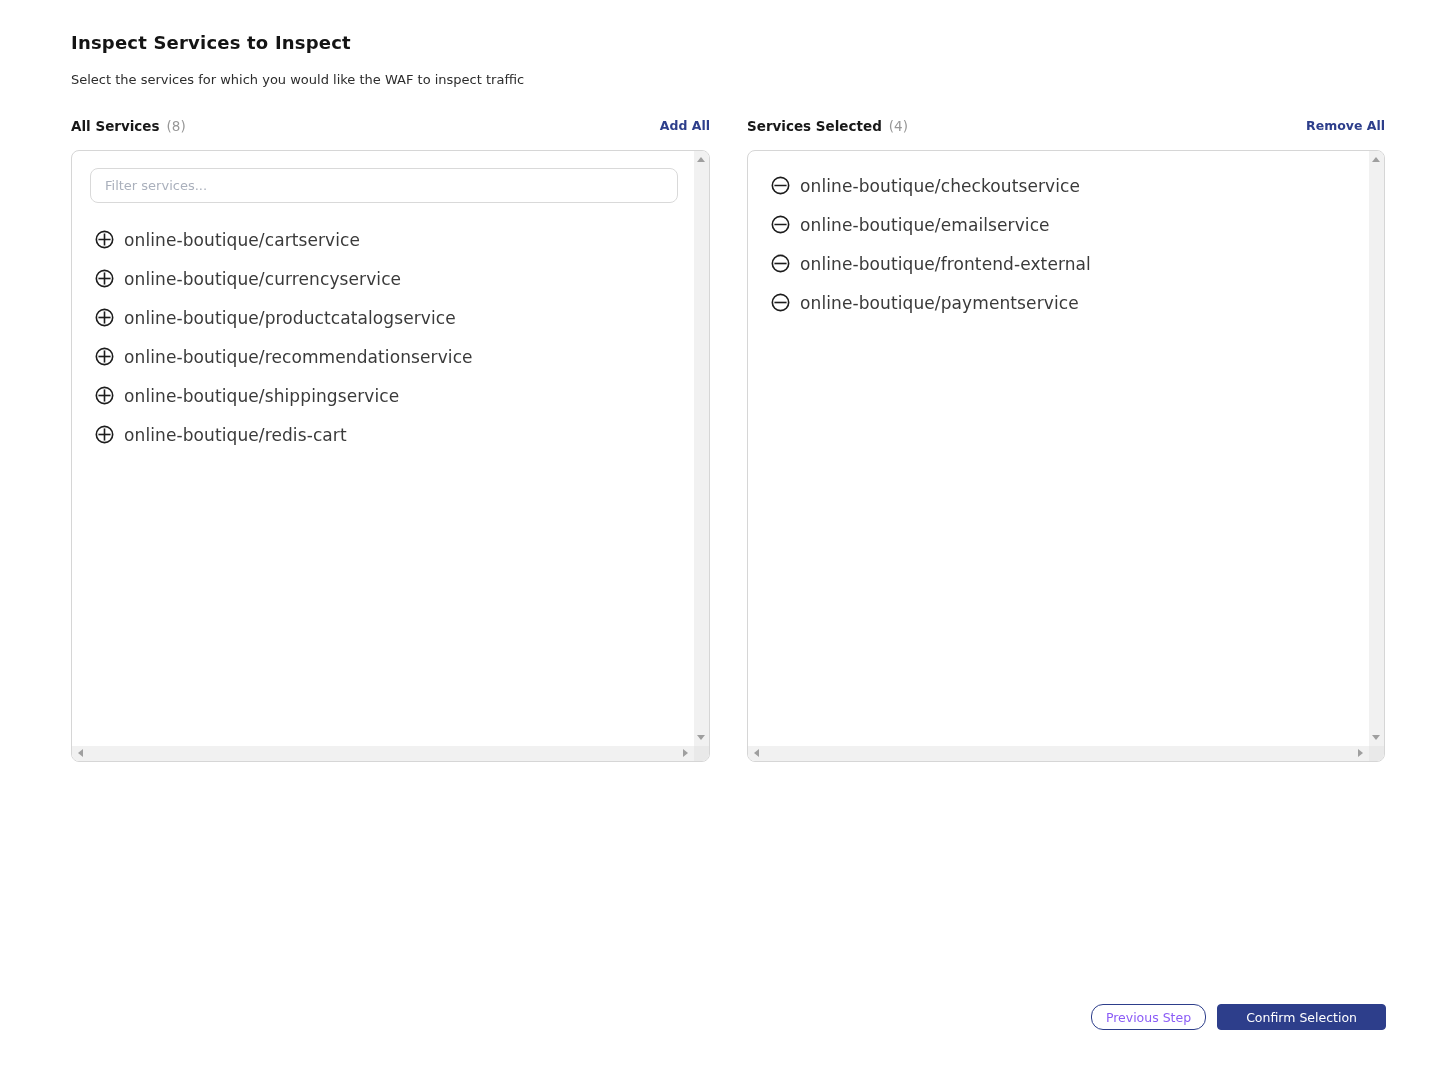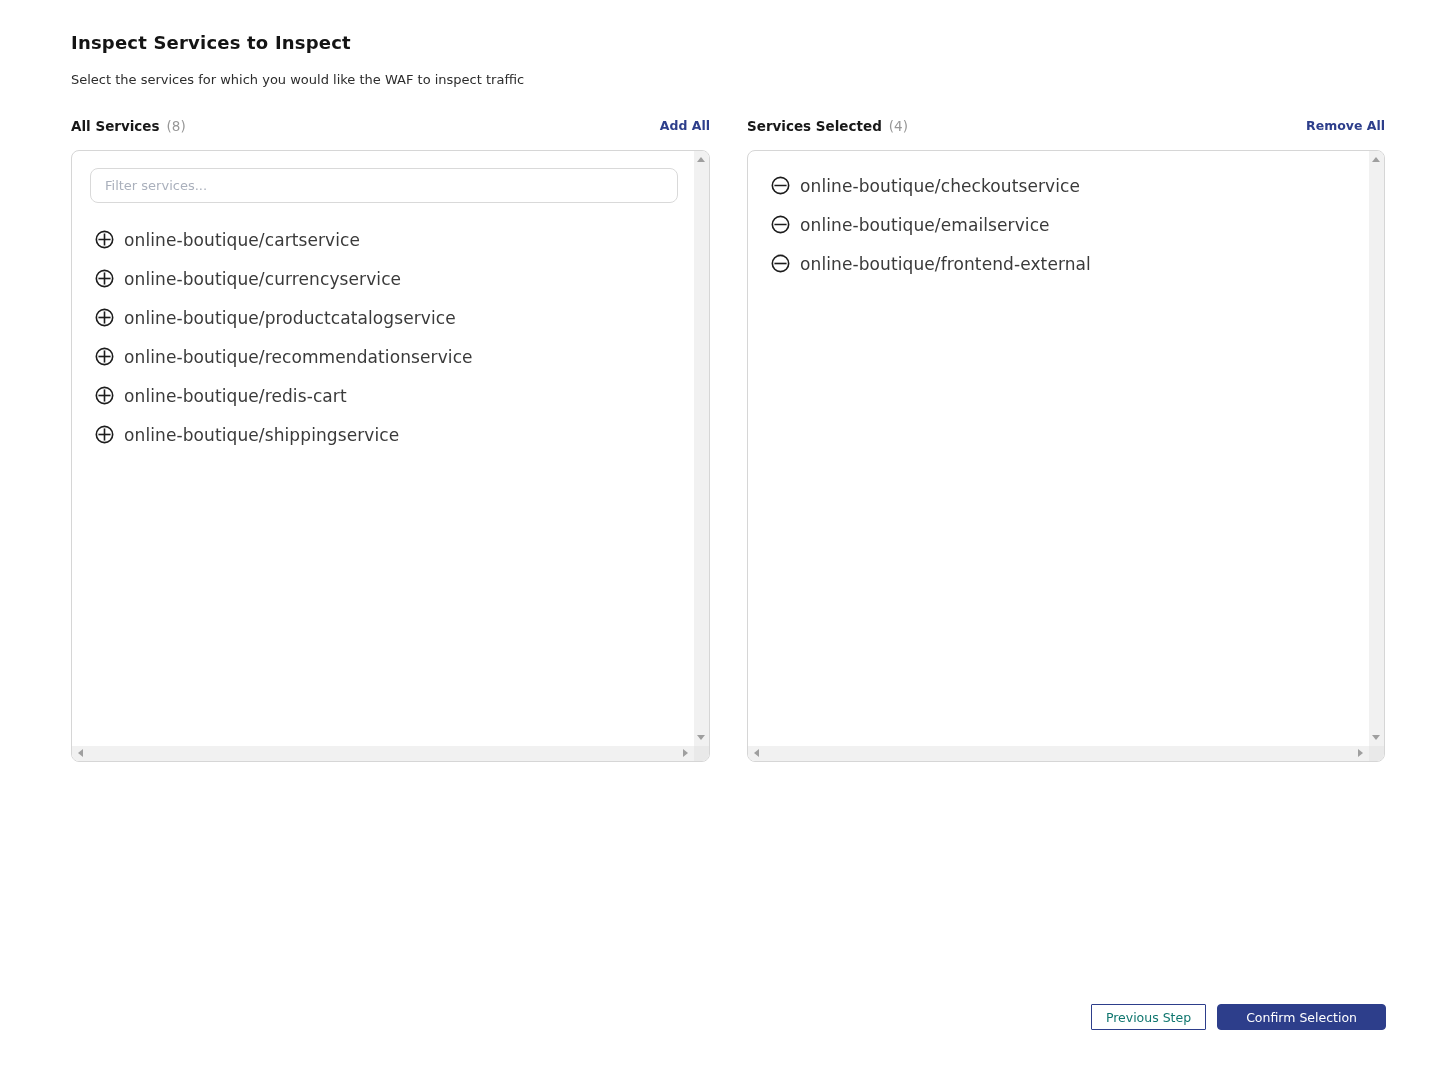--- a/index.html
+++ b/index.html
@@ -116,23 +116,23 @@
     display:flex; align-items:center; justify-content:center;
     font-family:"DejaVu Sans","Liberation Sans",sans-serif;
     font-size:12.5px; font-weight:500;
     border-radius:5px;
     cursor:pointer;
     white-space:nowrap;
   }
   .btn-outline {
     padding:0 14px;
     background:#ffffff;
-    color:#0f766e;
+    color:#8b5cf6;
     border:1px solid #2d3e8b;
-    border-radius:1px;
+    border-radius:12px;
   }
   .btn-primary {
     padding:0 28px;
     background:#2d3e8b;
     color:#ffffff;
     border:1px solid #2d3e8b;
     border-radius:4px;
   }
 </style>
 </head>
@@ -203,32 +203,32 @@
             </div>
 
             <div class="svc-row">
               <span class="svc-icon">
                 <svg width="19" height="19" viewBox="0 0 20 20">
                   <circle cx="10" cy="10" r="8.6" fill="none" stroke="#1c1c1c" stroke-width="1.7"></circle>
                   <line x1="10" y1="3.6" x2="10" y2="16.4" stroke="#1c1c1c" stroke-width="1.7"></line>
                   <line x1="3.6" y1="10" x2="16.4" y2="10" stroke="#1c1c1c" stroke-width="1.7"></line>
                 </svg>
               </span>
+              <span class="svc-label">online-boutique/shippingservice</span>
+            </div>
+
+            <div class="svc-row">
+              <span class="svc-icon">
+                <svg width="19" height="19" viewBox="0 0 20 20">
+                  <circle cx="10" cy="10" r="8.6" fill="none" stroke="#1c1c1c" stroke-width="1.7"></circle>
+                  <line x1="10" y1="3.6" x2="10" y2="16.4" stroke="#1c1c1c" stroke-width="1.7"></line>
+                  <line x1="3.6" y1="10" x2="16.4" y2="10" stroke="#1c1c1c" stroke-width="1.7"></line>
+                </svg>
+              </span>
               <span class="svc-label">online-boutique/redis-cart</span>
-            </div>
-
-            <div class="svc-row">
-              <span class="svc-icon">
-                <svg width="19" height="19" viewBox="0 0 20 20">
-                  <circle cx="10" cy="10" r="8.6" fill="none" stroke="#1c1c1c" stroke-width="1.7"></circle>
-                  <line x1="10" y1="3.6" x2="10" y2="16.4" stroke="#1c1c1c" stroke-width="1.7"></line>
-                  <line x1="3.6" y1="10" x2="16.4" y2="10" stroke="#1c1c1c" stroke-width="1.7"></line>
-                </svg>
-              </span>
-              <span class="svc-label">online-boutique/shippingservice</span>
             </div>
           </div>
       </div>
       <div class="vsb">
         <span class="arr arr-up"></span>
         <span class="arr arr-down"></span>
       </div>
       <div class="hsb">
         <span class="arr arr-left"></span>
         <span class="arr arr-right"></span>
@@ -272,20 +272,29 @@
             <div class="svc-row">
               <span class="svc-icon">
                 <svg width="19" height="19" viewBox="0 0 20 20">
                   <circle cx="10" cy="10" r="8.6" fill="none" stroke="#1c1c1c" stroke-width="1.7"></circle>
                   <line x1="3.6" y1="10" x2="16.4" y2="10" stroke="#1c1c1c" stroke-width="1.7"></line>
                 </svg>
               </span>
               <span class="svc-label">online-boutique/frontend-external</span>
             </div>
 
+            <div class="svc-row">
+              <span class="svc-icon">
+                <svg width="19" height="19" viewBox="0 0 20 20">
+                  <circle cx="10" cy="10" r="8.6" fill="none" stroke="#1c1c1c" stroke-width="1.7"></circle>
+                  <line x1="3.6" y1="10" x2="16.4" y2="10" stroke="#1c1c1c" stroke-width="1.7"></line>
+                </svg>
+              </span>
+              <span class="svc-label">online-boutique/paymentservice</span>
+            </div>
           </div>
       </div>
       <div class="vsb">
         <span class="arr arr-up"></span>
         <span class="arr arr-down"></span>
       </div>
       <div class="hsb">
         <span class="arr arr-left"></span>
         <span class="arr arr-right"></span>
       </div>

